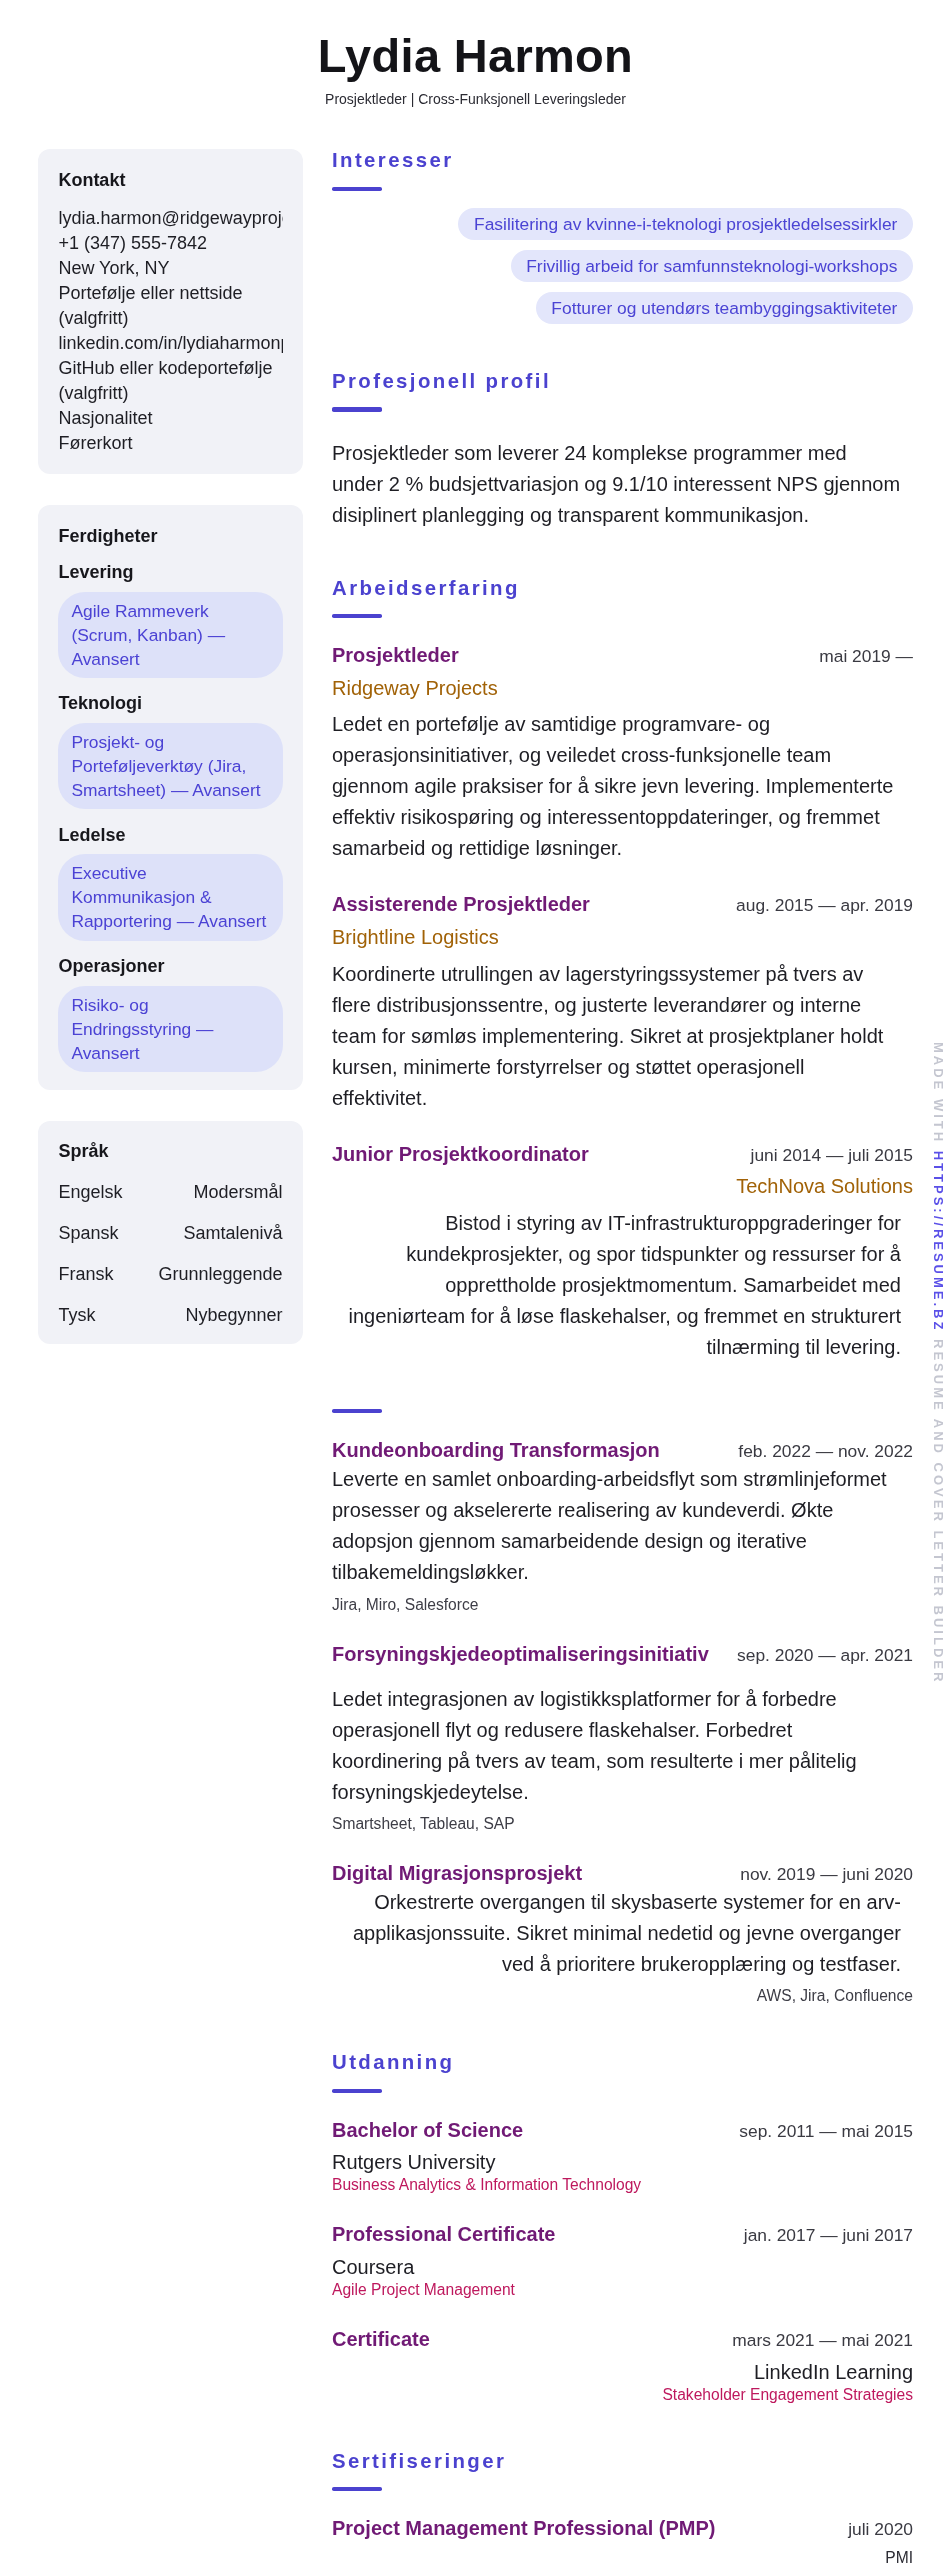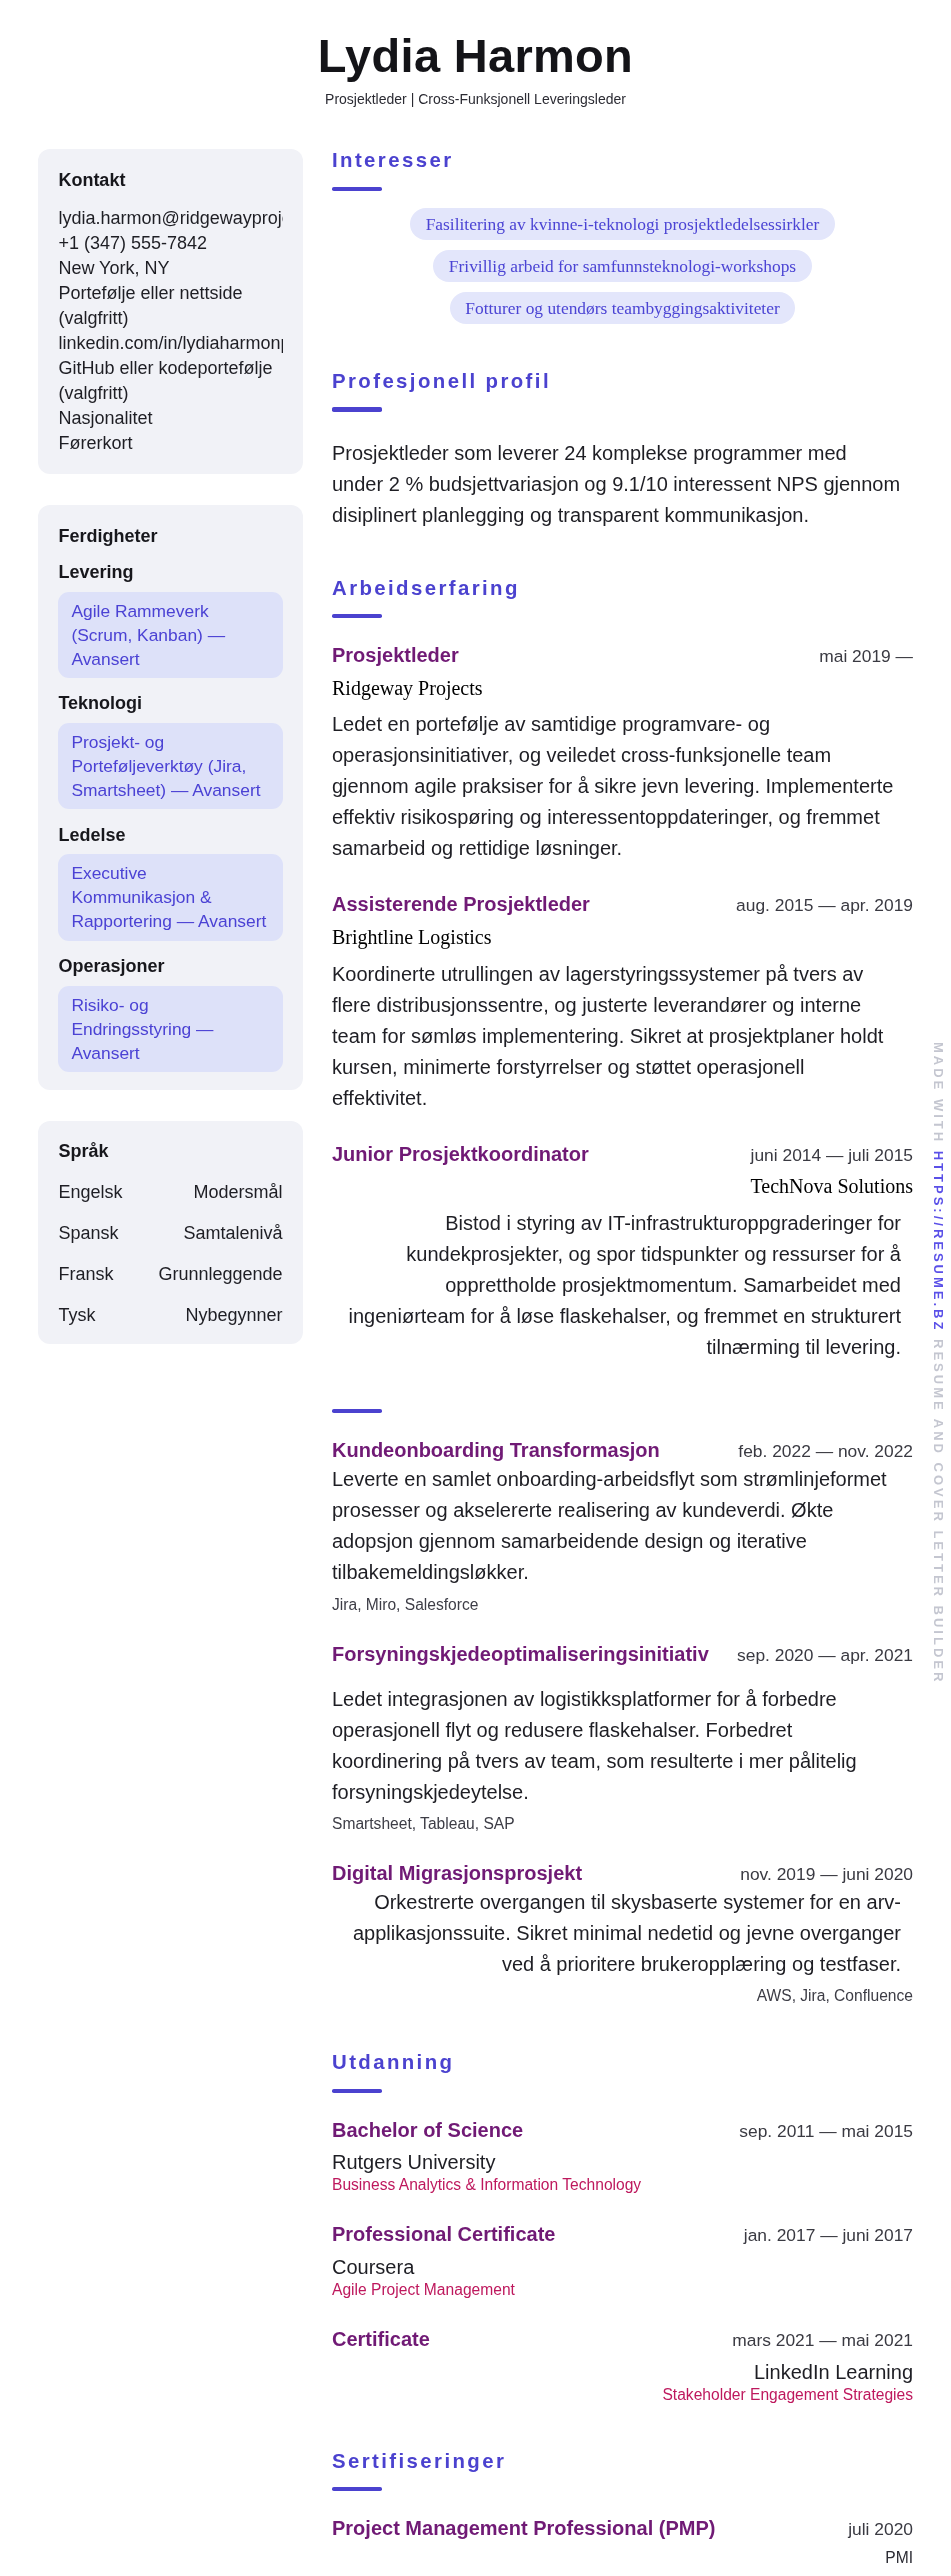--- a/index.html
+++ b/index.html
@@ -19,44 +19,44 @@
 
   
   .box { background:#f1f2f7; border-radius:12px; padding:20.4px 20.4px 18px 20.4px; margin-bottom:31px; }
   .box-title { font-size:18px; font-weight:700; color:#17171c; margin-bottom:15.6px; }
   .contact-item { font-size:18px; line-height:25px; color:#1e1e24; }
   .contact-item.clip { white-space:nowrap; overflow:hidden; }
   .skill-group { margin-top:15.6px; }
   .skill-label { font-size:18px; font-weight:700; color:#17171c; margin-bottom:8.4px; }
   .chip {
     display:inline-block; background:#dde1f9; color:#4b42d4;
-    font-size:17.4px; line-height:24px; padding:7.2px 13px; border-radius:11px;
+    font-size:17.4px; line-height:24px; padding:7.2px 13px; border-radius:27px;
   }
   .lang-row { display:flex; justify-content:space-between; font-size:18px; color:#1e1e24; margin-top:20px; }
 
   
   .section { margin-bottom:46px; }
   .section-title { font-size:20.4px; font-weight:700; color:#4b42cf; letter-spacing:2.4px; }
   .section-bar { width:50px; height:4.2px; background:#4b42cf; border-radius:1.8px; margin-top:14.4px; }
   .section-body { margin-top:26px; }
 
-  .pill-list { display:flex; flex-direction:column; align-items:center; gap:9.6px; margin-top:17px;font-family:Liberation Serif, serif; }
+  .pill-list { display:flex; flex-direction:column; align-items:flex-end; gap:9.6px; margin-top:17px; }
   .pill {
     display:inline-block; background:#e3e6fb; color:#4b44d4;
     font-size:17.4px; line-height:18px; padding:7.2px 15.6px; border-radius:18px;
   }
 
   .profile-text { font-size:20px; line-height:31px; color:#1e1e24; padding-right:12px; }
 
   .entry { margin-bottom:29px; }
   .entry:last-child { margin-bottom:0;text-align:right; }
   .entry-head { display:flex; justify-content:space-between; align-items:baseline; gap:18px; }
   .entry-role { font-size:20px; font-weight:700; color:#701a75; }
   .entry-dates { font-size:17.4px; color:#3a3a42; white-space:nowrap; flex-shrink:0; }
-  .entry-company { font-size:20px; color:#000000; margin-top:9.6px;font-family:Liberation Serif, serif; }
+  .entry-company { font-size:20px; color:#a16207; margin-top:9.6px; }
   .entry-desc { font-size:20px; line-height:31px; color:#1e1e24; margin-top:9.6px; padding-right:12px; }
   .entry-tools { font-size:15.6px; color:#3d3d46; margin-top:7.2px; }
   .entry-school { font-size:20px; color:#1e1e24; margin-top:9.6px; }
   .entry-field { font-size:15.6px; color:#be185d; margin-top:2px; }
   .entry-issuer { font-size:15.6px; color:#2c2c34; margin-top:8.4px; }
 
   
   .watermark {
     position:absolute; top:1042px; right:4.8px;
     writing-mode:vertical-rl;

